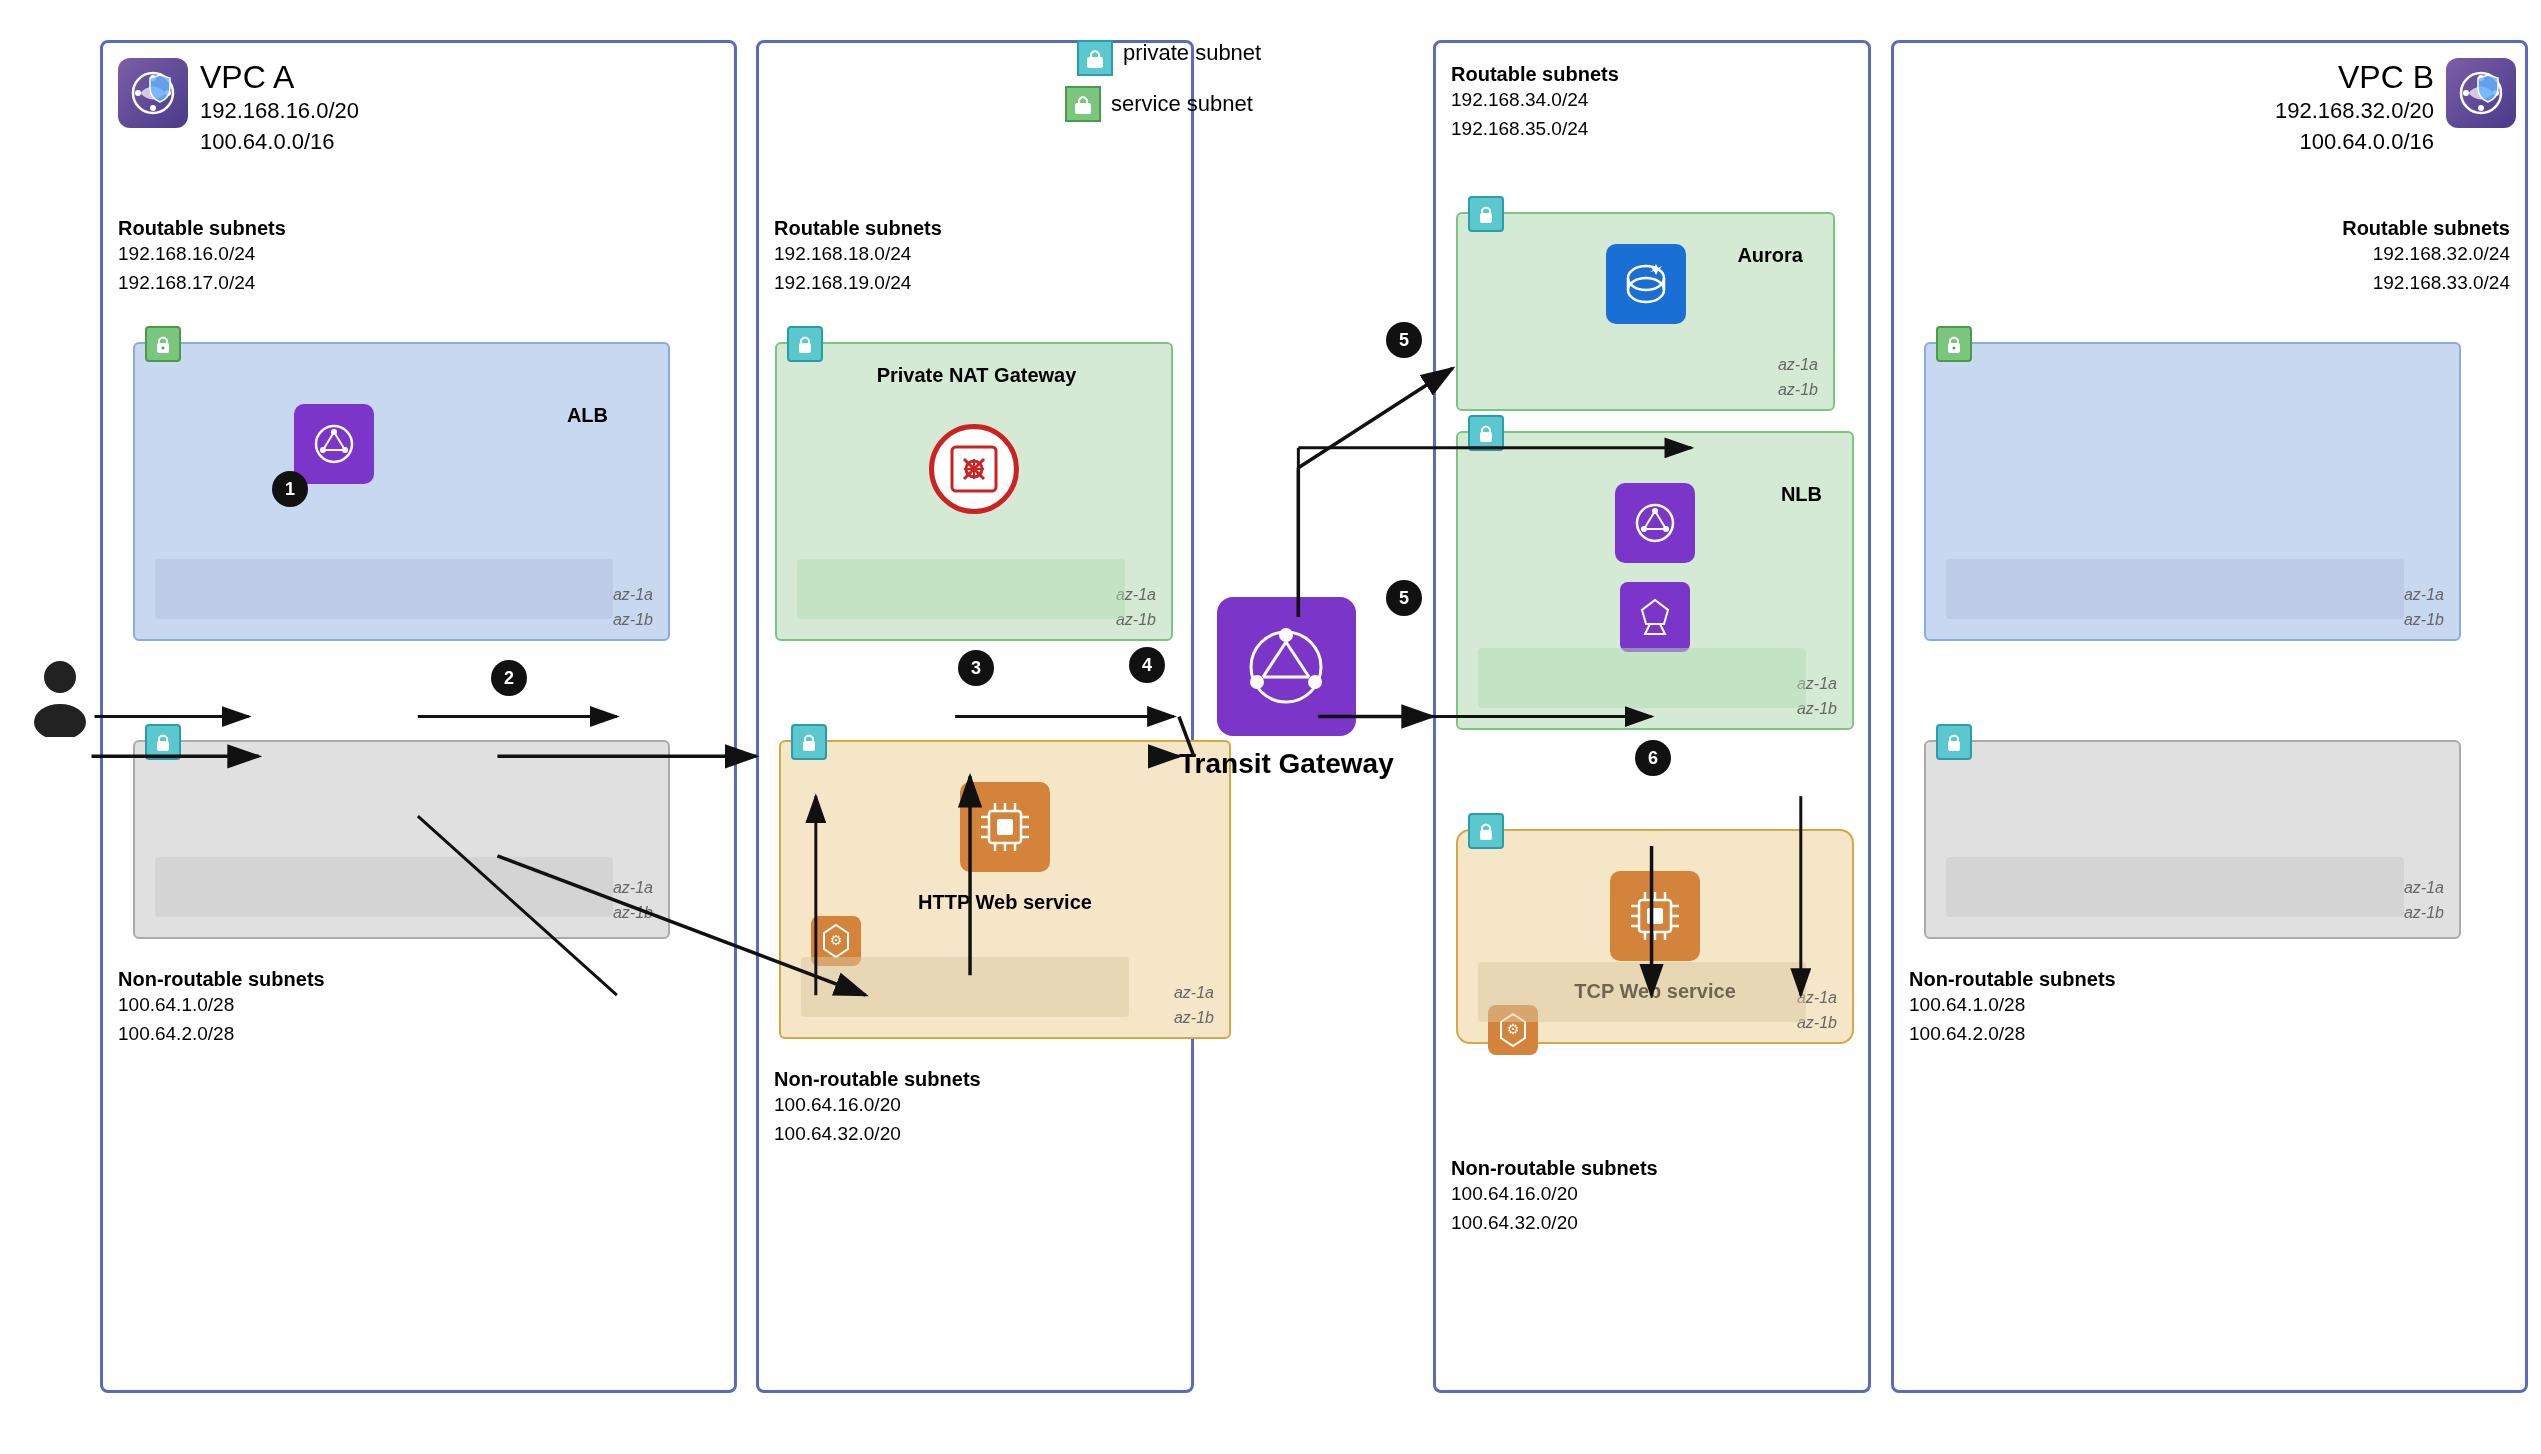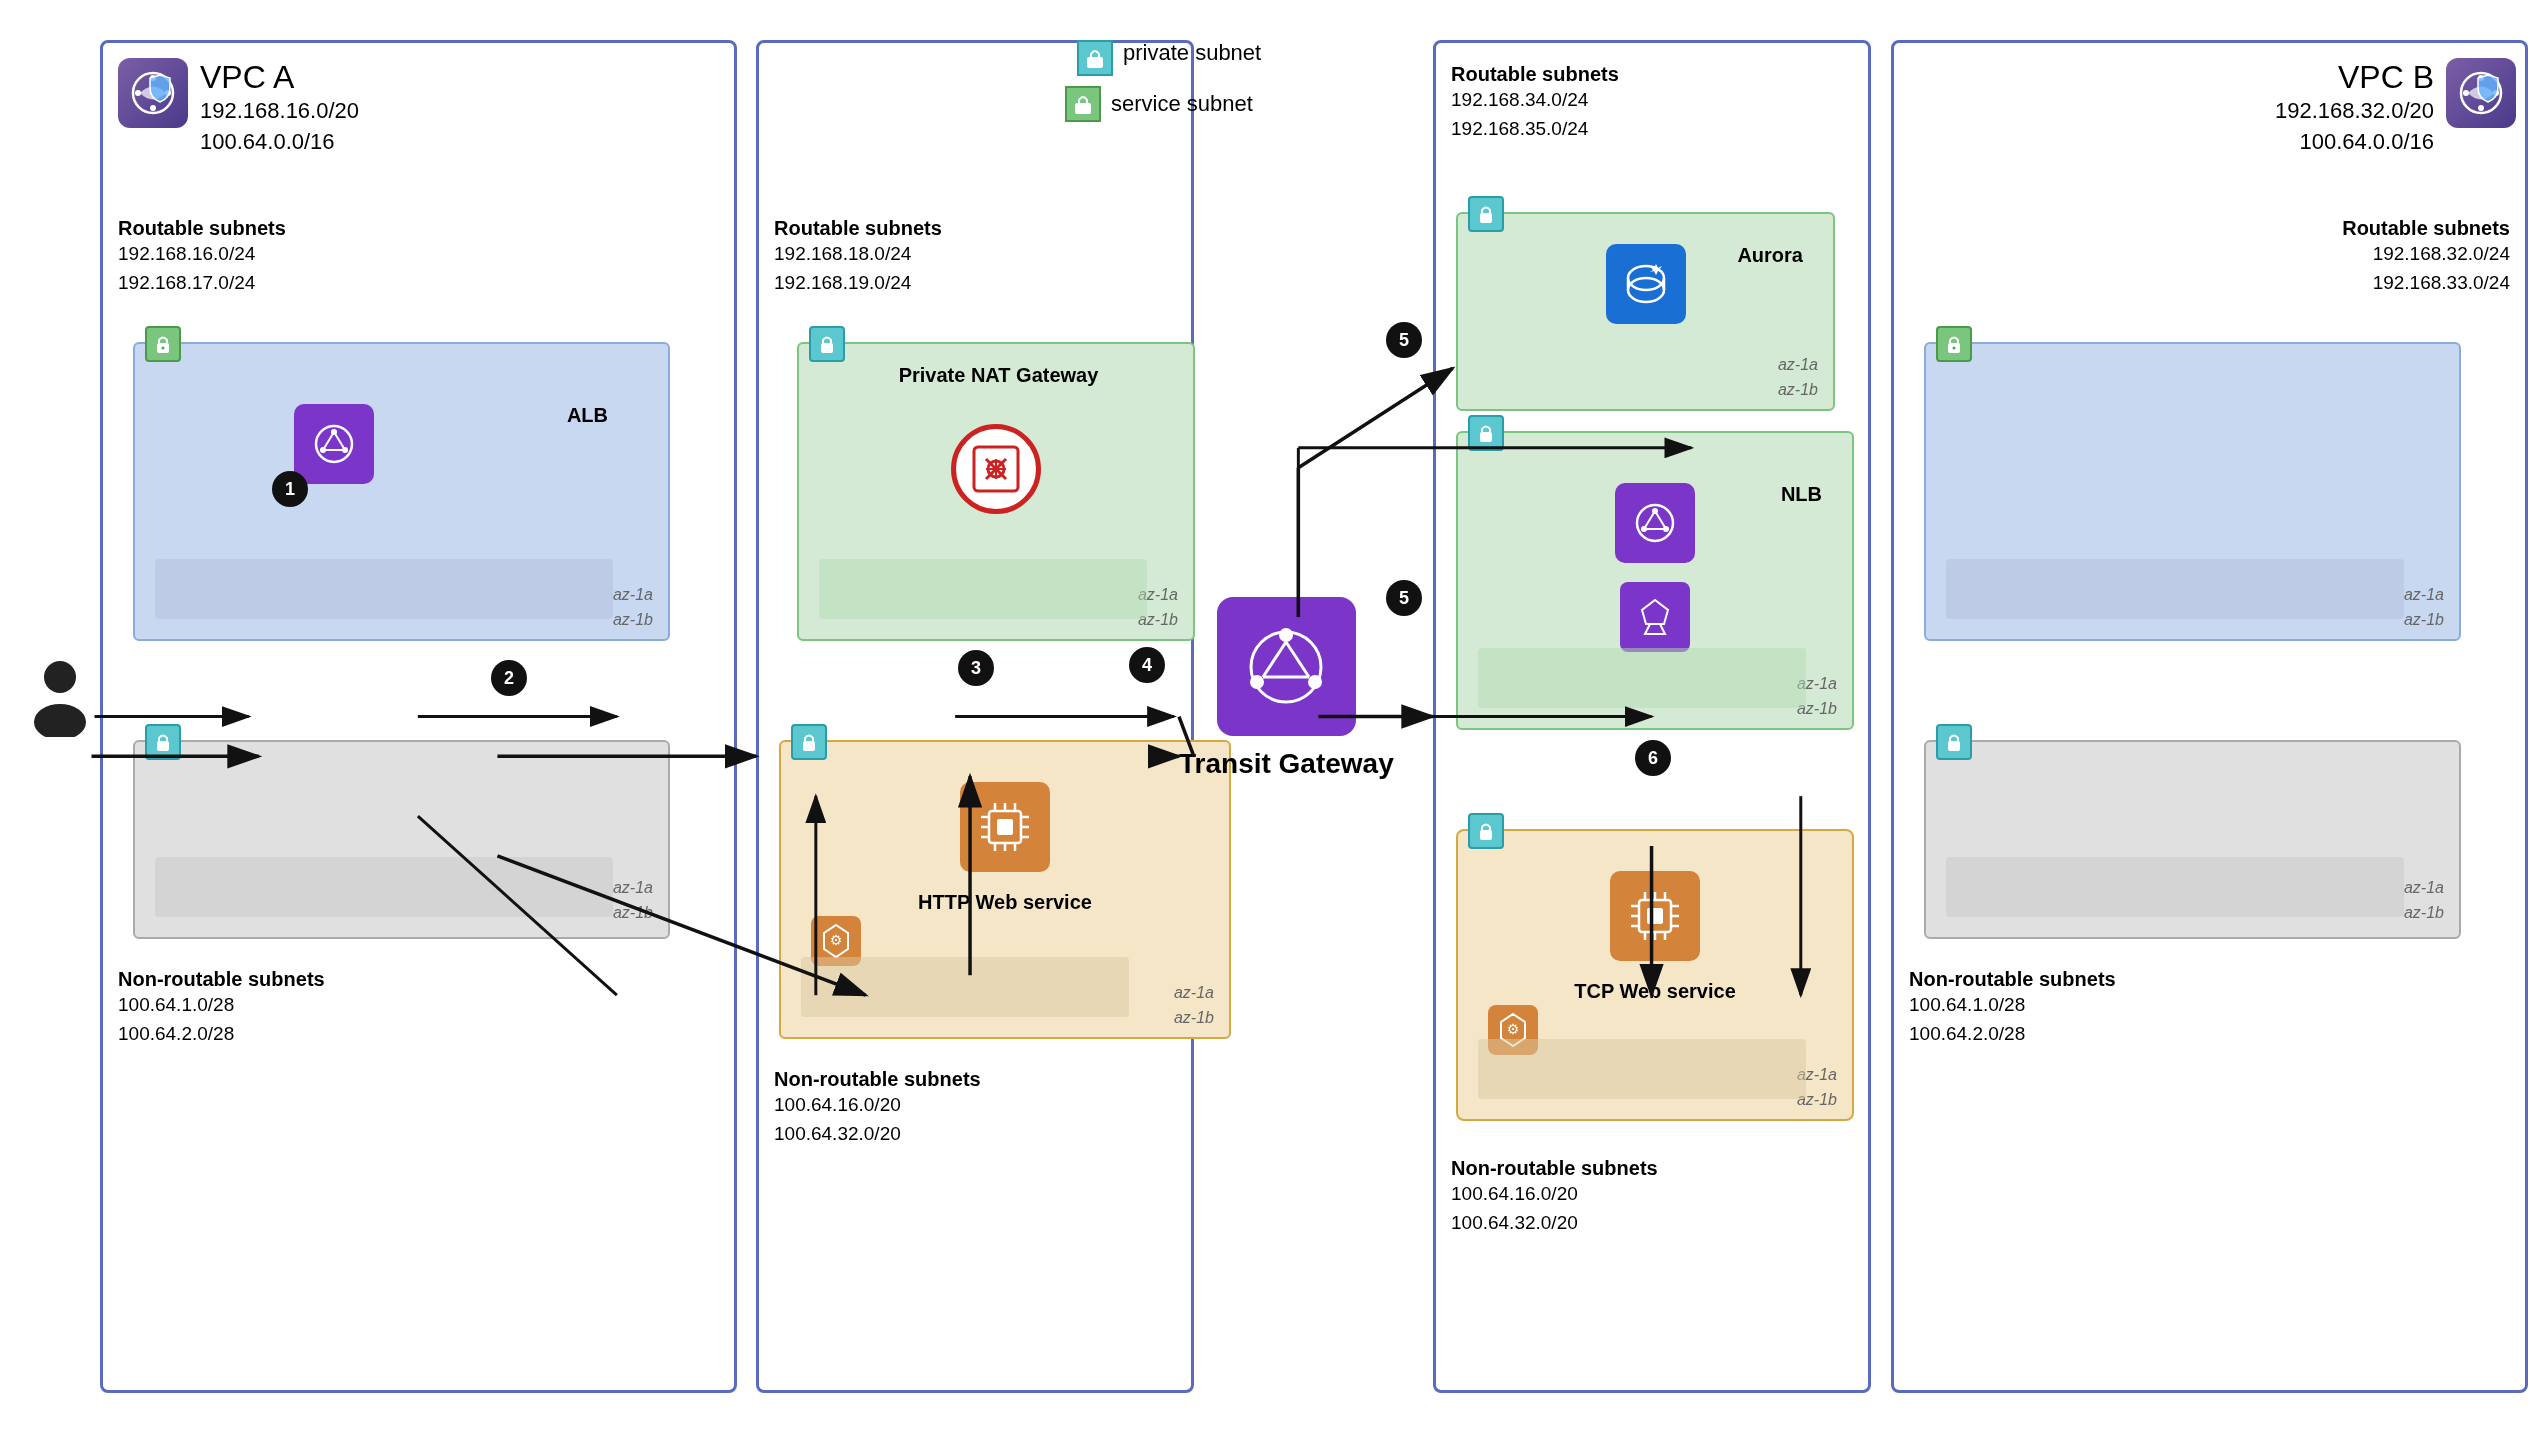--- a/index.html
+++ b/index.html
@@ -209,21 +209,21 @@
   </div>
 
   <div style="position:absolute; left:756px; top:40px; width:438px; height:1353px; border:3px solid #5a6abf; border-radius:8px; background:#fff;">
 
     <div style="position:absolute; top:174px; left:15px;">
       <div class="routable-label">Routable subnets</div>
       <div class="subnet-text">192.168.18.0/24</div>
       <div class="subnet-text">192.168.19.0/24</div>
     </div>
 
-    <div style="position:absolute; top:299px; left:38px; width:398px; height:299px; background:#d4ead4; border:2px solid #7bc67e; border-radius:6px;">
+    <div style="position:absolute; top:299px; left:16px; width:398px; height:299px; background:#d4ead4; border:2px solid #7bc67e; border-radius:6px;">
 
       <div style="position:absolute; top:-18px; left:10px; width:36px; height:36px; background:#5bc8d0; border:2px solid #2a9da8; border-radius:4px; display:flex; align-items:center; justify-content:center;">
         <svg width="20" height="22" viewBox="0 0 20 22" fill="white">
           <rect x="4" y="10" width="12" height="10" rx="2"></rect>
           <path d="M6 10 V7 Q10 2 14 7 V10" stroke="white" stroke-width="2" fill="none"></path>
         </svg>
       </div>
 
       <div style="position:absolute; top:20px; left:60px; font-size:20px; font-weight:bold; text-align:center; width:279px;">Private NAT Gateway</div>
 
@@ -413,21 +413,21 @@
       <span>5</span>
     </div>
     <div class="step-circle" style="top:537px; left:-50px;">
       <span>5</span>
     </div>
 
     <div class="step-circle" style="top:697px; left:199px;">
       <span>6</span>
     </div>
 
-    <div style="position:absolute; top:786px; left:20px; width:398px; height:292px; background:#f5e6c8; border:2px solid #d4a843; border-radius:8px;">
+    <div style="position:absolute; top:786px; left:20px; width:398px; height:215px; background:#f5e6c8; border:2px solid #d4a843; border-radius:14px;">
 
       <div style="position:absolute; top:-18px; left:10px; width:36px; height:36px; background:#5bc8d0; border:2px solid #2a9da8; border-radius:4px; display:flex; align-items:center; justify-content:center;">
         <svg width="20" height="22" viewBox="0 0 20 22" fill="white">
           <rect x="4" y="10" width="12" height="10" rx="2"></rect>
           <path d="M6 10 V7 Q10 2 14 7 V10" stroke="white" stroke-width="2" fill="none"></path>
         </svg>
       </div>
 
       <div style="position:absolute; top:40px; left:50%; transform:translateX(-50%); width:90px; height:90px; background:#d4833a; border-radius:10px; display:flex; align-items:center; justify-content:center;">
         <svg width="64" height="64" viewBox="0 0 64 64" fill="white">

